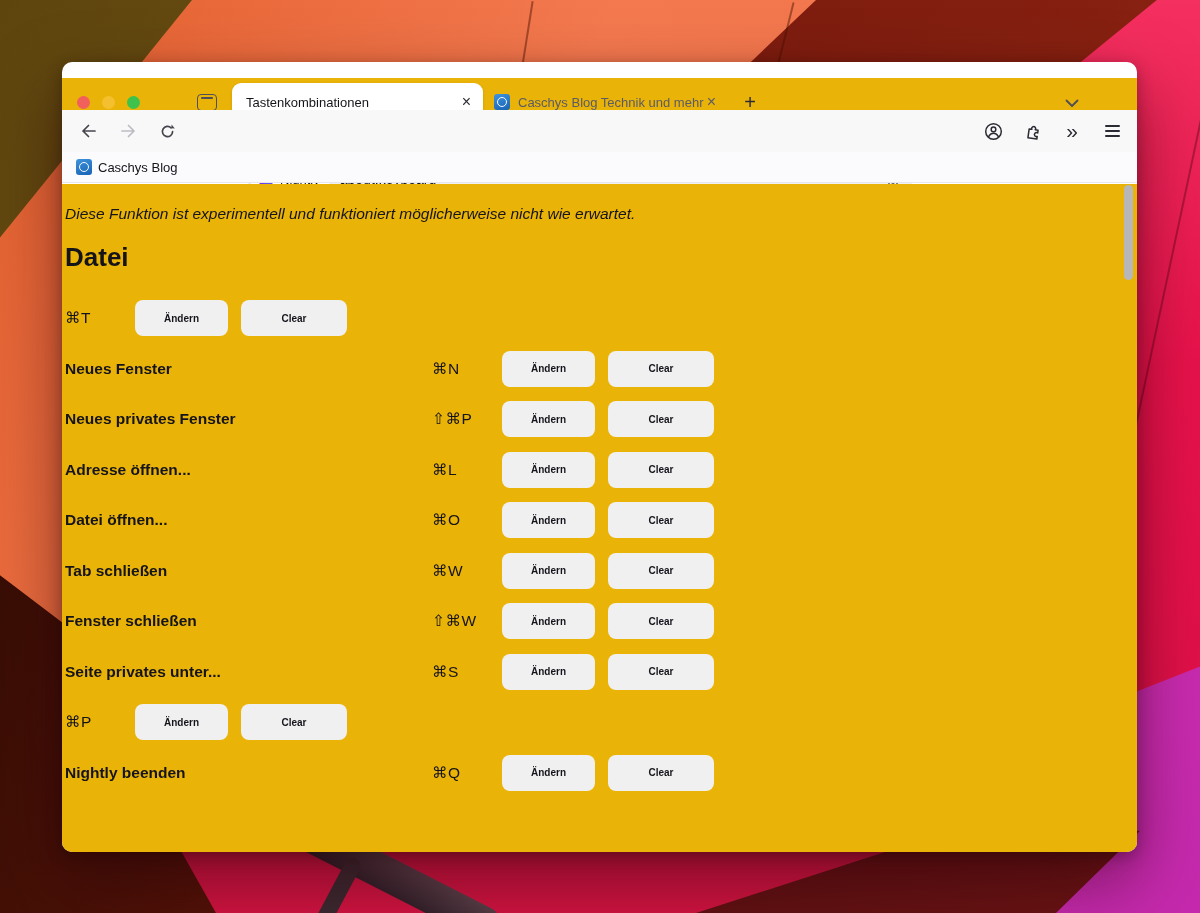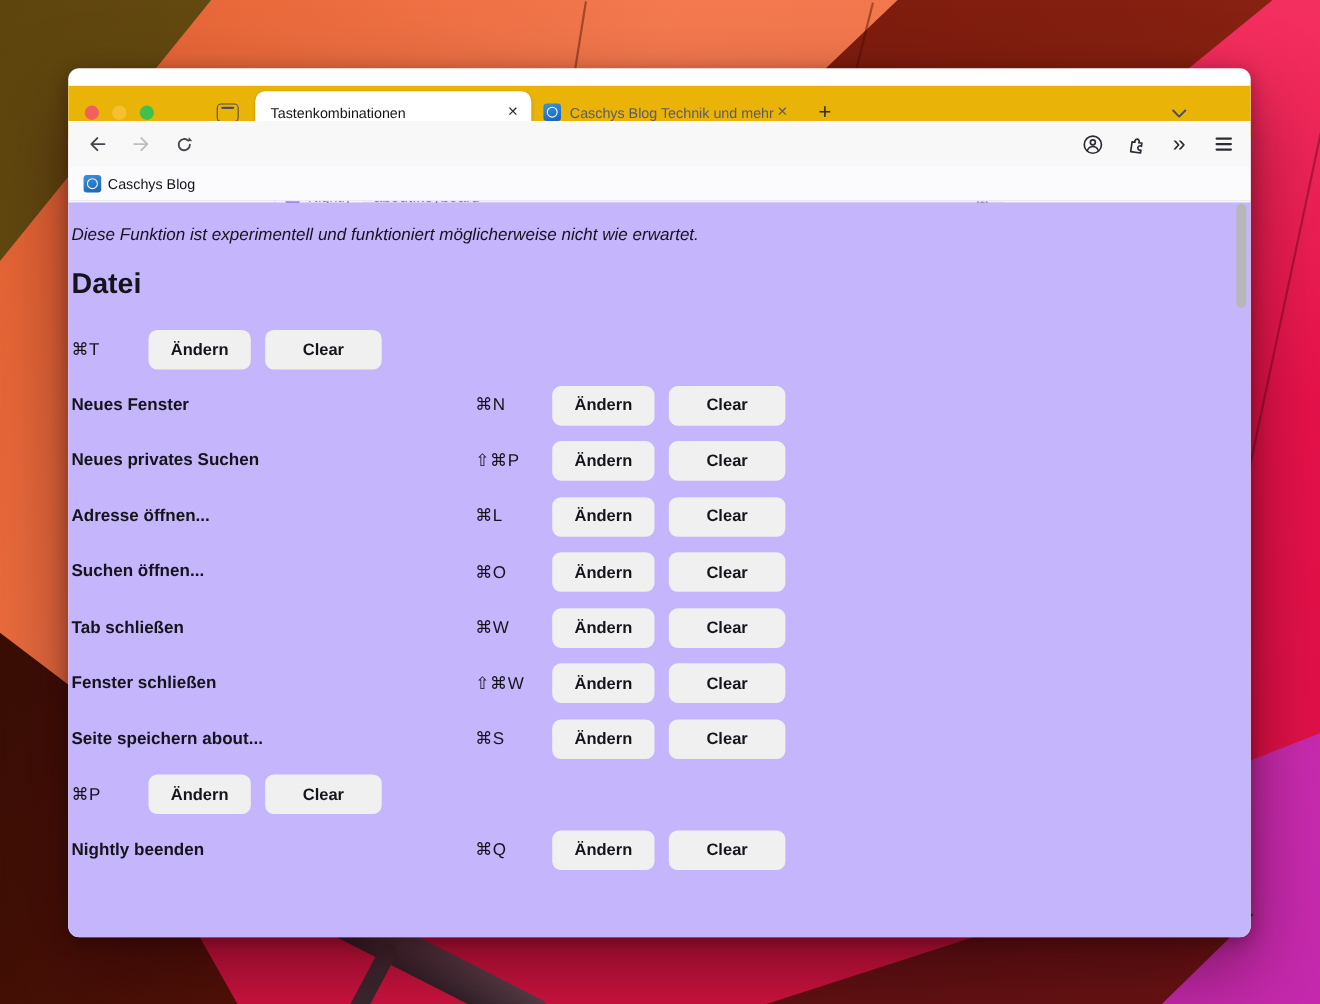--- a/index.html
+++ b/index.html
@@ -63,35 +63,35 @@
     background:radial-gradient(circle at 62% 30%,#49d9c2 0%,#2aa7f0 28%,#6b3cf0 60%,#8b2bd8 80%,#5a1cb0 100%);position:relative;}
   .nightly-logo::after{content:"";position:absolute;left:4px;top:4.5px;width:7px;height:7px;border-radius:50%;background:#2b1a6e;opacity:.8;}
   .chip-label{font-size:13px;color:#15141a;}
   .url-text{font-size:14px;color:#15141a;margin-left:10px;flex:1;}
   .star-btn{flex:none;display:flex;align-items:center;}
 
   .bookmarksbar{position:absolute;left:0;top:90px;right:0;height:31px;background:#fbfbfd;border-bottom:1px solid #e7e7ea;
     display:flex;align-items:center;padding-left:14px;box-sizing:border-box;gap:6px;}
   .bm-label{font-size:13px;color:#15141a;}
 
-  .content{position:absolute;left:0;top:122px;right:0;bottom:0;background:#c4b5fd;overflow:hidden;}
+  .content{position:absolute;left:0;top:122px;right:0;bottom:0;background:#eab308;overflow:hidden;}
   .scroll-thumb{position:absolute;right:4px;top:123px;width:9px;height:95px;border-radius:4.5px;background:#b7b7ba;}
 
   
   .notice{margin:21px 0 0 3px;font-style:italic;font-size:15.5px;color:#15141a;}
   .search-row{margin:20px 0 0 3px;display:flex;align-items:center;font-size:15.5px;color:#15141a;}
   .search-input{margin-left:5px;width:203px;height:21px;border:1px solid #919199;border-radius:2px;background:#fff;
     font-size:14px;padding:0 4px;outline:none;}
   .section-title{margin:20px 0 0 3px;font-size:26px;line-height:28px;font-weight:bold;color:#15141a;}
   .rows{margin-top:22px;}
   .srow{height:50.5px;display:flex;align-items:center;padding-left:3px;box-sizing:border-box;}
   .srow .lbl{width:367px;font-size:15.5px;font-weight:bold;color:#15141a;}
   .srow .keys{width:70px;font-size:15.5px;color:#15141a;letter-spacing:.5px;}
   .btn{height:36px;border:none;border-radius:8px;background:#f0f0f1;color:#15141a;font-family:"Liberation Sans",sans-serif;
-    font-size:15px;font-weight:bold;display:flex;align-items:center;justify-content:center;cursor:default;}
+    font-size:10px;font-weight:bold;display:flex;align-items:center;justify-content:center;cursor:default;}
   .btn-change{width:93px;margin-right:13px;}
   .btn-clear{width:106px;}
 </style>
 </head>
 <body>
 
 <div class="stage">
 
   <div class="wp wp-olive"></div>
   <div class="wp wp-maroon-top"></div>
@@ -204,56 +204,56 @@
   </div>
 
   <div class="srow">
     <span class="lbl">Neues Fenster</span>
     <span class="keys">⌘N</span>
     <button class="btn btn-change">Ändern</button>
     <button class="btn btn-clear">Clear</button>
   </div>
 
   <div class="srow">
-    <span class="lbl">Neues privates Suchen</span>
+    <span class="lbl">Neues privates Fenster</span>
     <span class="keys">⇧⌘P</span>
     <button class="btn btn-change">Ändern</button>
     <button class="btn btn-clear">Clear</button>
   </div>
 
   <div class="srow">
     <span class="lbl">Adresse öffnen...</span>
     <span class="keys">⌘L</span>
     <button class="btn btn-change">Ändern</button>
     <button class="btn btn-clear">Clear</button>
   </div>
 
   <div class="srow">
-    <span class="lbl">Suchen öffnen...</span>
+    <span class="lbl">Datei öffnen...</span>
     <span class="keys">⌘O</span>
     <button class="btn btn-change">Ändern</button>
     <button class="btn btn-clear">Clear</button>
   </div>
 
   <div class="srow">
     <span class="lbl">Tab schließen</span>
     <span class="keys">⌘W</span>
     <button class="btn btn-change">Ändern</button>
     <button class="btn btn-clear">Clear</button>
   </div>
 
   <div class="srow">
     <span class="lbl">Fenster schließen</span>
     <span class="keys">⇧⌘W</span>
     <button class="btn btn-change">Ändern</button>
     <button class="btn btn-clear">Clear</button>
   </div>
 
   <div class="srow">
-    <span class="lbl">Seite speichern about...</span>
+    <span class="lbl">Seite privates unter...</span>
     <span class="keys">⌘S</span>
     <button class="btn btn-change">Ändern</button>
     <button class="btn btn-clear">Clear</button>
   </div>
 
   <div class="srow">
     <span class="keys">⌘P</span>
     <button class="btn btn-change">Ändern</button>
     <button class="btn btn-clear">Clear</button>
   </div>

